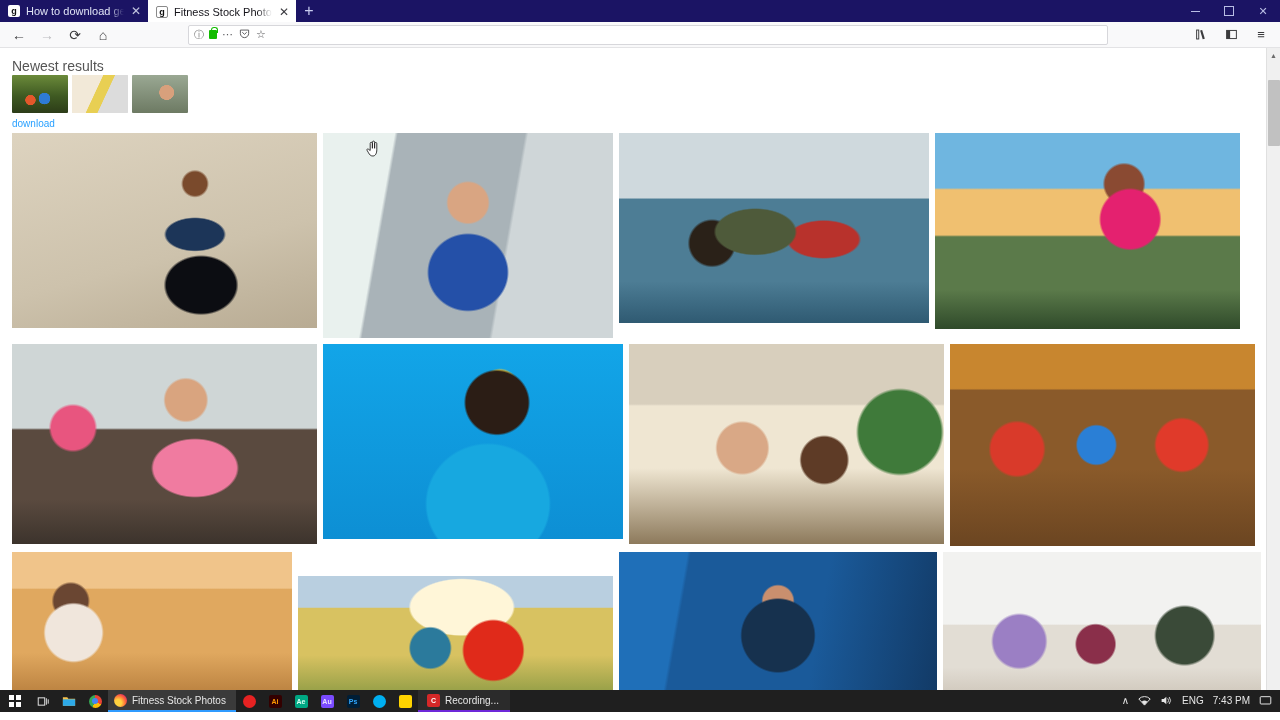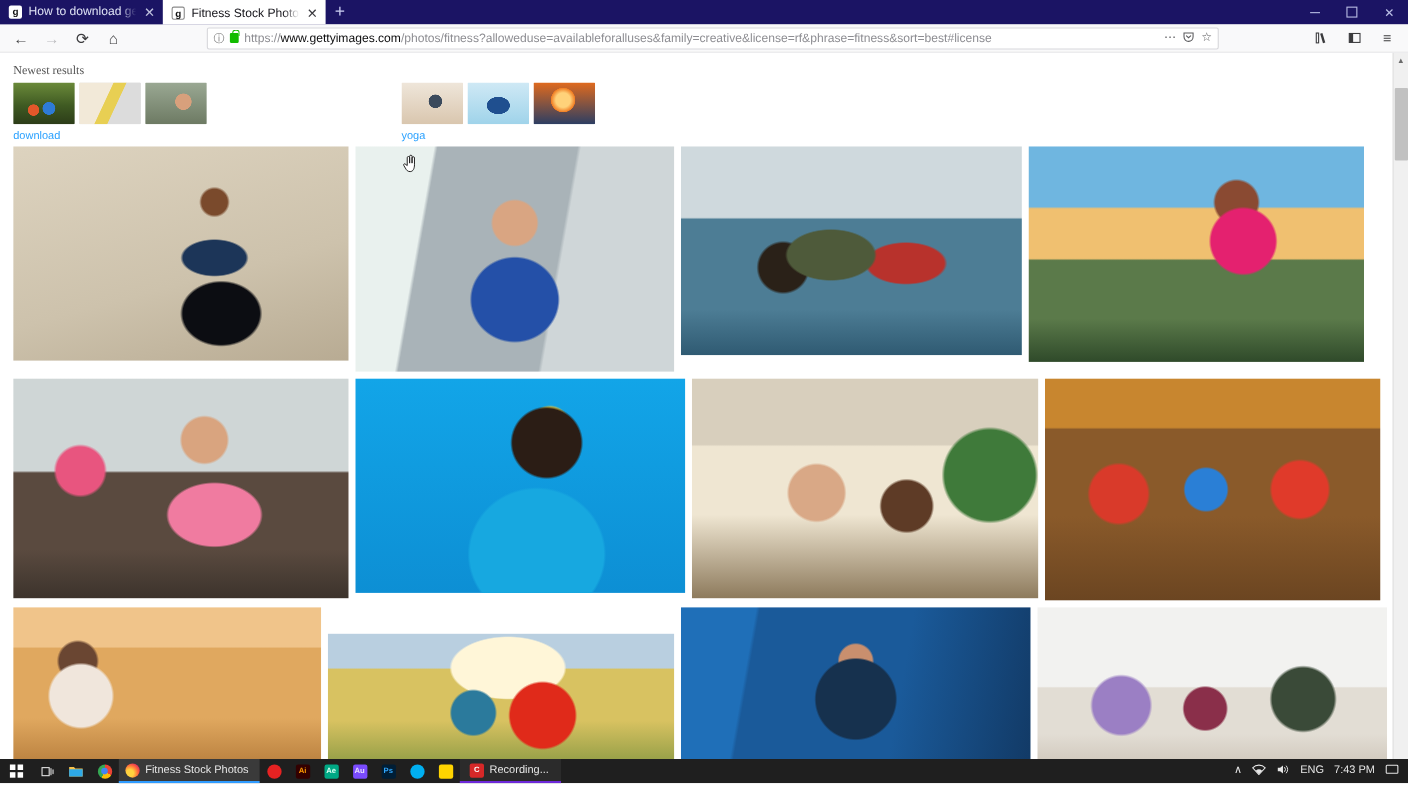--- a/index.html
+++ b/index.html
@@ -94,21 +94,21 @@
   .page{ position:relative; width:1280px; height:664px; background:#fff; overflow:hidden; }
   .content{ position:absolute; inset:0 14px 0 0; }
 
   
   .relstrip{
     position:relative; height:85px; padding:10px 12px 0 12px;
     display:flex; gap:0; background:#fff;
   }
   .relgroup{ width:178px; flex:0 0 178px; position:relative; }
   .relgroup .relhead{
-    font-size:11px; color:#555; margin-bottom:5px; height:12px;font-family:Liberation Serif, serif;
+    font-size:14px; color:#555; margin-bottom:5px; height:12px;
   }
   .relthumbs{ display:flex; gap:4px; }
   .relthumbs .th{ width:56px;height:38px;border-radius:1px;overflow:hidden;position:relative;}
   .rellabel{ font-size:10px; color:#2aa1ff; margin-top:5px; }
 
   
   .relpopup{
     position:absolute; left:193px; top:-5px; width:158px; height:80px;
     background:#fff; border:1px solid #d6d6d6; box-shadow:0 1px 3px rgba(0,0,0,.12);
     padding:6px 8px 0 8px; z-index:20;
@@ -213,23 +213,20 @@
 <div class="navbar">
   <div class="navbtn">←</div>
   <div class="navbtn dim">→</div>
   <div class="navbtn">⟳</div>
   <div class="navbtn">⌂</div>
 
   <div class="urlwrap">
     <div class="urlbar">
       <span class="url-info">ⓘ</span>
       <span class="lock"></span>
-      <span class="urltext">
-        <span>https://</span><span class="host">www.gettyimages.com</span><span>/photos/fitness?alloweduse=availableforalluses&amp;family=creative&amp;license=rf&amp;phrase=fitness&amp;sort=best#license</span>
-      </span>
       <span class="url-actions">
         <span>⋯</span>
         <span>
           <svg width="11" height="11" viewBox="0 0 16 16" aria-hidden="true">
             <path d="M2 3h12v5a6 6 0 0 1-12 0z" fill="none" stroke="#5a5a5d" stroke-width="1.4"></path>
             <path d="M5.2 6.6L8 9.2l2.8-2.6" fill="none" stroke="#5a5a5d" stroke-width="1.4" stroke-linecap="round"></path>
           </svg>
         </span>
         <span>☆</span>
       </span>
@@ -275,41 +272,20 @@
           <div class="th">
             <div class="p" style="background:
               radial-gradient(circle at 62% 46%, #d8a07c 0 18%, transparent 19%),
               linear-gradient(#9aa893,#6d7a63);"></div>
           </div>
         </div>
         <div class="rellabel">download</div>
       </div>
 
 
-      <div class="relgroup" style="margin-left:175px">
-        <div class="relhead"></div>
-        <div class="relthumbs">
-          <div class="th">
-            <div class="p" style="background:
-              radial-gradient(circle at 55% 45%, #3b4a5c 0 16%, transparent 17%),
-              linear-gradient(#efe6da,#d9c6ae);"></div>
-          </div>
-          <div class="th">
-            <div class="p" style="background:
-              radial-gradient(ellipse at 50% 55%, #1f4f8f 0 26%, transparent 27%),
-              linear-gradient(#cfe9f5,#9fd3ea);"></div>
-          </div>
-          <div class="th">
-            <div class="p" style="background:
-              radial-gradient(circle at 48% 42%, #ffd27a 0 18%, #f07c22 30%, transparent 31%),
-              linear-gradient(#e06a1e,#2c3e63);"></div>
-          </div>
-        </div>
-        <div class="rellabel">yoga</div>
-      </div>
 
 
 
       <div class="cursor">
         <svg width="14" height="18" viewBox="0 0 14 18" aria-hidden="true">
           <path d="M4.2 10.5V3.4a1.1 1.1 0 0 1 2.2 0v4.9V2.2a1.1 1.1 0 0 1 2.2 0v6.1V3.6a1.1 1.1 0 0 1 2.2 0v6.2c0 3.2-1.2 6.2-3.9 6.2-2.4 0-3.3-1.3-4.4-3.2L1 10.2c-.4-.8.6-1.7 1.3-1.1z" fill="#fff" stroke="#222" stroke-width="0.9" stroke-linejoin="round"></path>
         </svg>
       </div>
     </div>
 

